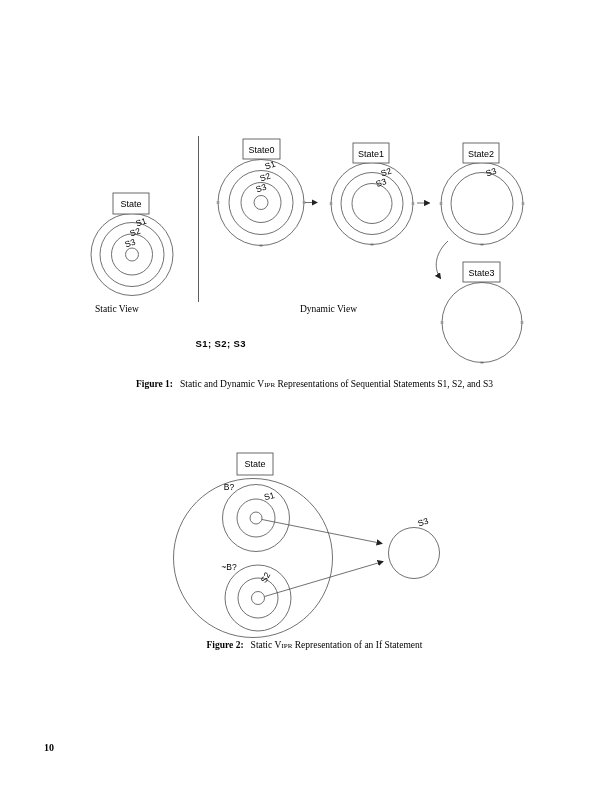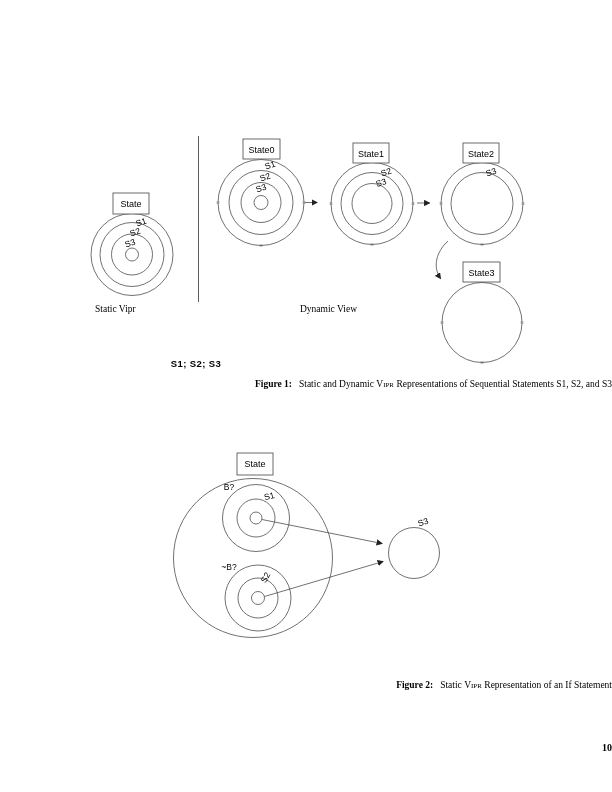--- a/index.html
+++ b/index.html
@@ -9,26 +9,26 @@
   }
   svg{position:absolute;left:0;top:0;}
   .ring{fill:none;stroke:#4c4c4c;stroke-width:0.8;}
   .statebox{fill:#ffffff;stroke:#5a5a5a;stroke-width:0.9;}
   .boxlabel{font:9px "Liberation Sans", sans-serif;fill:#000;text-anchor:middle;}
   .ringlabel{font:8.5px "Liberation Sans", sans-serif;fill:#000;text-anchor:middle;}
   .connector{fill:none;stroke:#4c4c4c;stroke-width:0.8;}
   .handle{fill:#c9c9c9;}
   .txt{position:absolute;white-space:nowrap;}
   .viewlabel{font:9.5px "Liberation Serif", serif;}
-  .codeline{font:9.5px "Liberation Sans", sans-serif;font-weight:600;letter-spacing:0.4px;text-align:center;margin-top:20px;}
-  .caption{left:0;right:0;text-align:right;font:9.5px "Liberation Serif", serif;padding-left:17px;}
+  .codeline{font:9.5px "Liberation Sans", sans-serif;font-weight:600;letter-spacing:0.4px;text-align:right;}
+  .caption{left:0;right:0;text-align:center;font:9.5px "Liberation Serif", serif;padding-left:17px;}
   .caption .figlabel{font-weight:bold;margin-right:7px;}
   .smallcaps{font-variant:small-caps;}
   .codeB{font-weight:900;}
-  .pagenum{left:0;right:0;text-align:right;font:10px "Liberation Serif", serif;font-weight:600;padding-left:44px;}
+  .pagenum{left:0;right:0;text-align:left;font:10px "Liberation Serif", serif;font-weight:600;padding-left:44px;}
 </style>
 </head>
 <body>
 
 <div id="page">
 
   <svg width="612" height="792" viewBox="0 0 612 792">
     <defs>
       <marker id="arr" viewBox="0 0 10 10" refX="8.5" refY="5" markerWidth="8" markerHeight="8" orient="auto">
         <path d="M0,0 L10,5 L0,10 z" fill="#222"></path>
@@ -126,29 +126,29 @@
       <text class="boxlabel" x="255" y="467">State</text>
 
       <text class="ringlabel" x="229" y="490">B?</text>
       <text class="ringlabel" x="270" y="499" transform="rotate(-15 270 499)">S1</text>
       <text class="ringlabel" x="229" y="570">~B?</text>
       <text class="ringlabel" x="268" y="579" transform="rotate(-60 268 579)">S2</text>
       <text class="ringlabel" x="424" y="525" transform="rotate(-18 424 525)">S3</text>
     </g>
   </svg>
 
-  <div class="txt viewlabel" style="left:95px;top:304px;">Static Vipr</div>
+  <div class="txt viewlabel" style="left:95px;top:304px;">Static View</div>
   <div class="txt viewlabel" style="left:300px;top:304px;">Dynamic View</div>
 
   <div class="txt codeline" style="left:146px;top:338px;width:100px;">S1; S2; S3</div>
 
   <div class="txt caption" style="top:379px;">
     <span class="figlabel">Figure 1:</span><span>Static and Dynamic </span><span class="smallcaps">Vipr</span><span> Representations of Sequential Statements S1, S2, and S3</span>
   </div>
 
 
-  <div class="txt caption" style="top:680px;">
+  <div class="txt caption" style="top:640px;">
     <span class="figlabel">Figure 2:</span><span>Static </span><span class="smallcaps">Vipr</span><span> Representation of an If Statement</span>
   </div>
 
   <div class="txt pagenum" style="top:742px;">10</div>
 
 </div>
 
 </body></html>

